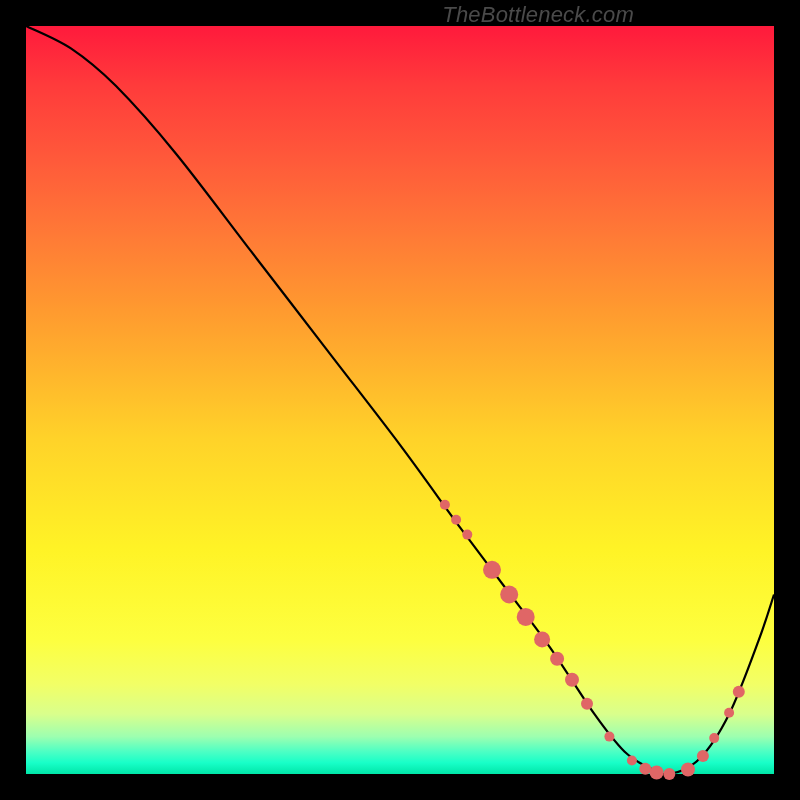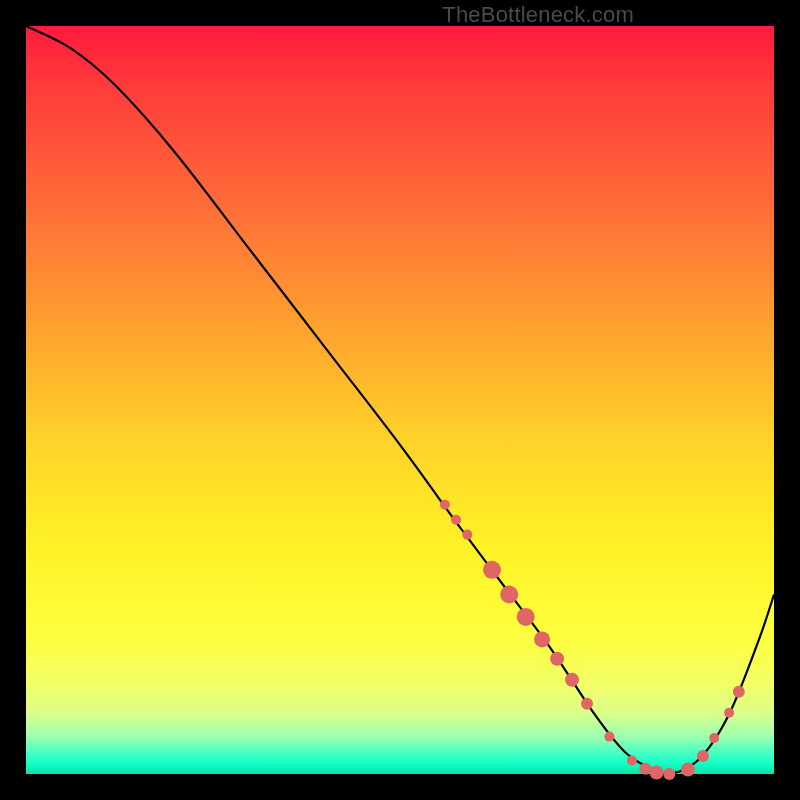--- a/index.html
+++ b/index.html
@@ -11,20 +11,21 @@
     overflow: hidden;
     font-family: Arial, Helvetica, sans-serif;
   }
   .frame {
     position: absolute;
     left: 0;
     top: 0;
     width: 640px;
     height: 800px;
     background: #000;
+    font-style: italic;
   }
   .plot {
     position: absolute;
     left: 26px;
     top: 26px;
     width: 748px;
     height: 748px;
     background: linear-gradient(to bottom,
       #ff1a3c 0%,
       #ff3b3b 8%,

